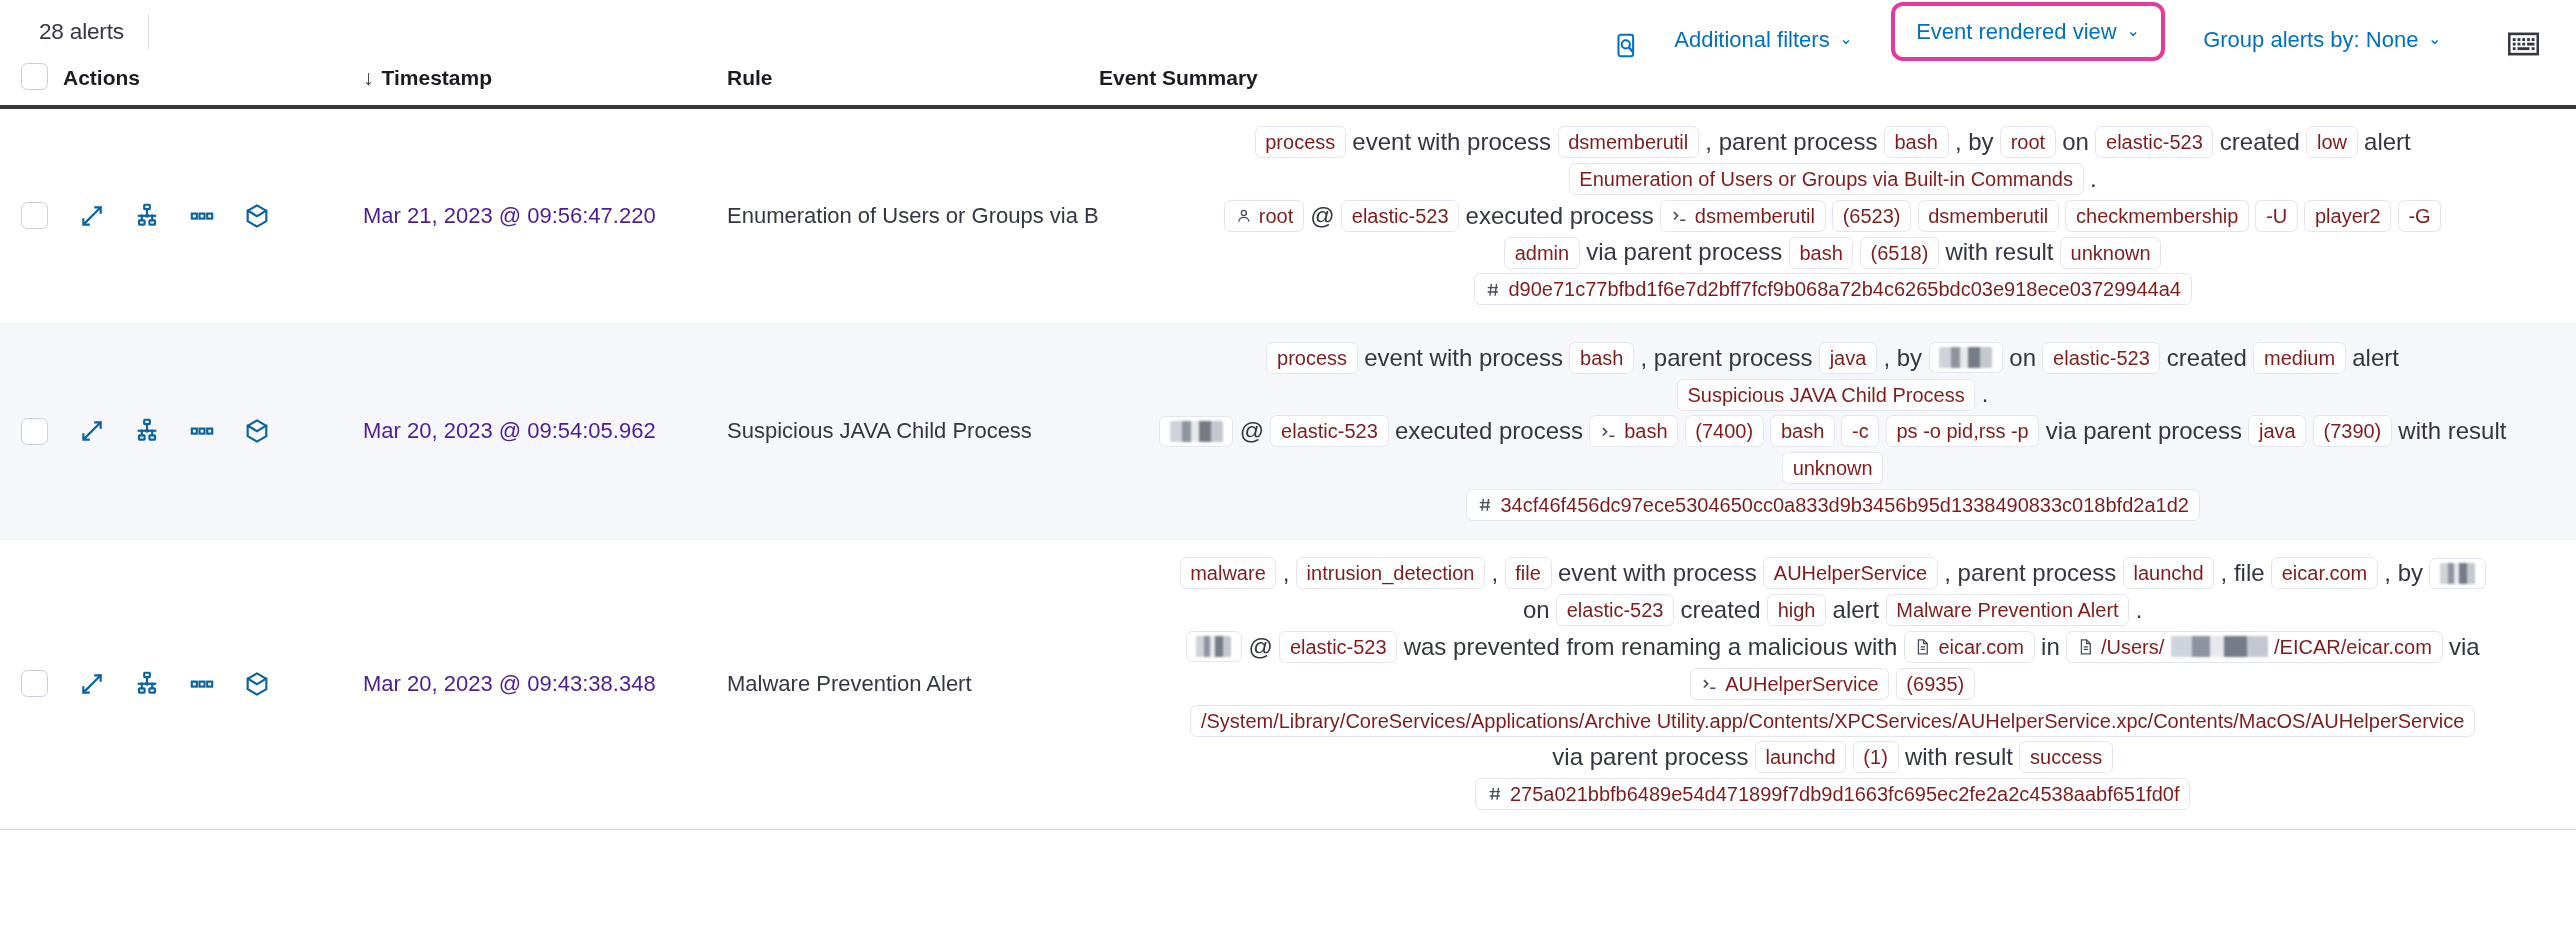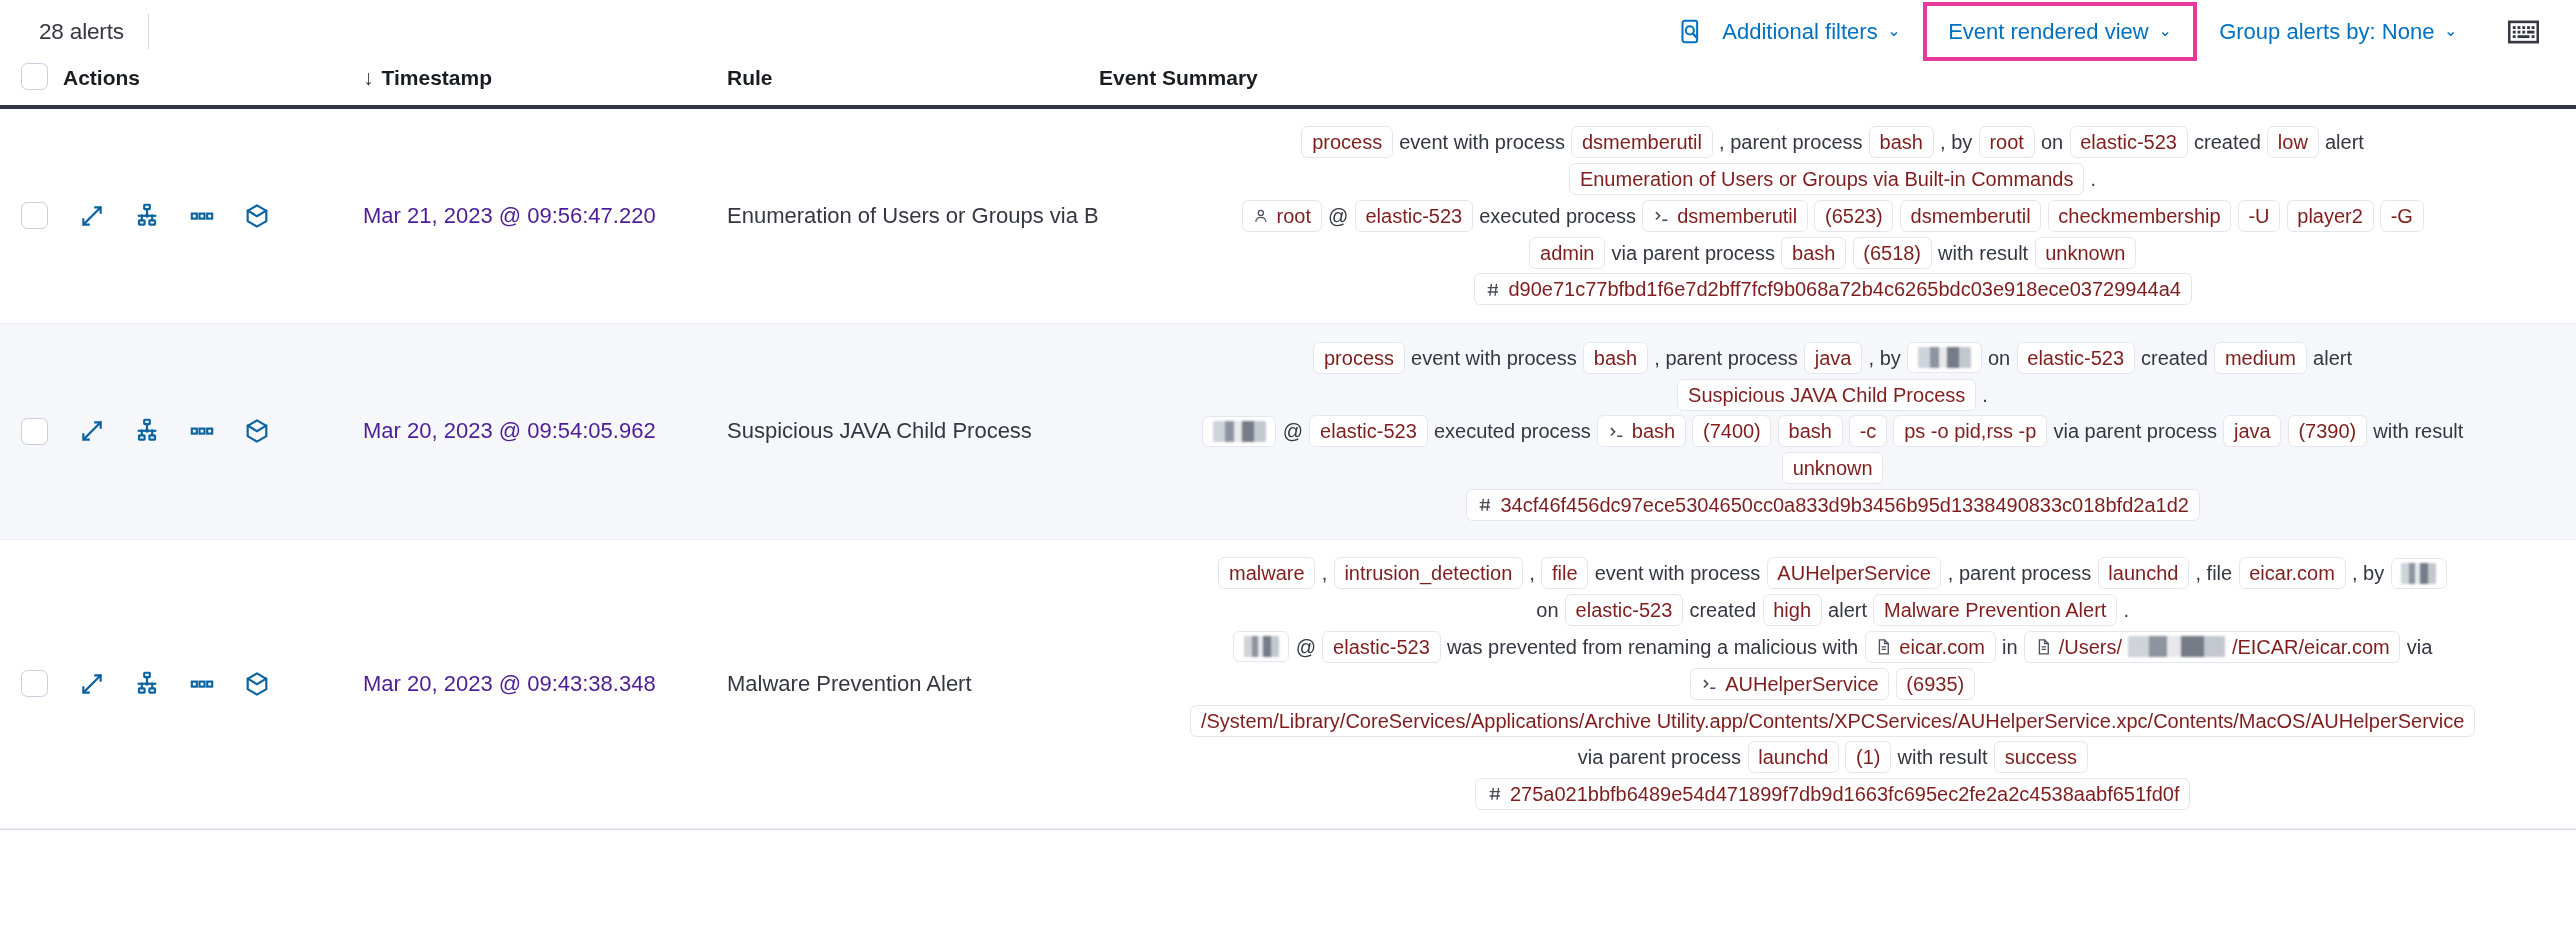--- a/index.html
+++ b/index.html
@@ -13,31 +13,31 @@
   }
   .page{position:relative;width:2576px;height:794px;background:#fff;box-sizing:border-box;}
 
   
   .toolbar{
     position:relative;height:63px;display:flex;align-items:center;
     padding:0 35px 0 39px;box-sizing:border-box;
   }
   .alerts-count{font-size:22.6px;font-weight:400;color:#343741;letter-spacing:-0.2px;}
   .tb-divider{width:1.6px;height:35px;background:#d3dae6;margin-left:24px;}
-  .toolbar-right{margin-left:auto;display:flex;align-items:center;gap:0px;}
+  .toolbar-right{margin-left:auto;display:flex;align-items:flex-end;gap:16px;}
   .tb-btn{
     display:flex;align-items:center;gap:9.7px;
     color:#0071c2;font-size:22px;font-weight:400;white-space:nowrap;
     padding:8px 14.5px;cursor:pointer;background:transparent;border:none;
     font-family:"Liberation Sans", sans-serif;
   }
   .tb-btn .caret{font-size:16px;line-height:1;display:inline-block;transform:translateY(-0.8px);}
   .inspect-icon{display:inline-flex;align-items:center;justify-content:center;width:32px;height:32px;cursor:pointer;}
   .highlight-box{
-    border:4.8px solid #e6399b;border-radius:0;
+    border:4.8px solid #e6399b;border-radius:12px;
     padding:4.8px 6.4px;margin:0 8px;display:flex;align-items:center;
     box-sizing:border-box;
   }
   .kbd-icon{margin-left:34px;display:inline-flex;align-items:center;justify-content:center;width:35px;height:35px;cursor:pointer;}
 
   
   .table{width:100%;border-collapse:collapse;table-layout:fixed;}
   .thead-row th{
     text-align:left;font-size:21px;font-weight:700;color:#1a1c21;
     padding:0 0 14.5px 0;vertical-align:bottom;
@@ -76,21 +76,21 @@
     display:flex;flex-wrap:wrap;align-items:center;justify-content:center;
     gap:4.8px 6.4px;width:100%;
   }
   .tok{
     display:inline-flex;align-items:center;gap:6.4px;
     border:1.6px solid #e3e6ef;border-radius:6.4px;background:#ffffff;
     padding:4px 9.7px;font-size:20px;color:#7f1d1d;white-space:nowrap;
     box-sizing:border-box;cursor:pointer;
   }
   tr.striped .tok{background:#ffffff;}
-  .txt{white-space:nowrap;font-size:20px;color:#343741;}
+  .txt{white-space:nowrap;font-size:24px;color:#343741;}
   .tok svg{flex:0 0 auto;}
   .redact{
     display:inline-block;height:21px;width:35px;border-radius:1.6px;
     background:linear-gradient(90deg,#cfd3da 0 22%,#8e949f 22% 40%,#e6e8ec 40% 55%,#767c87 55% 78%,#c3c7ce 78% 100%);
     filter:blur(1px);vertical-align:middle;
   }
   .redact.w2{width:53px;}
   .redact.w3{width:97px;}
   .bottom-rule{height:1.6px;background:#d3dae6;width:100%;}
 </style>

